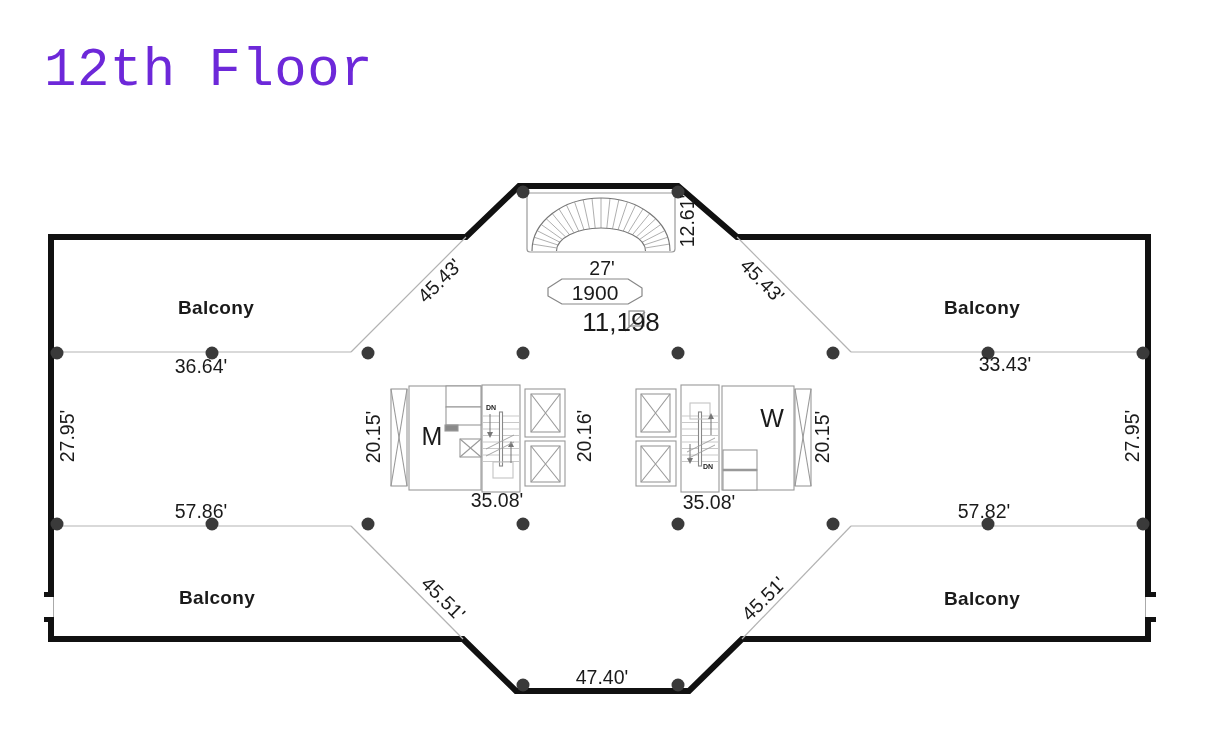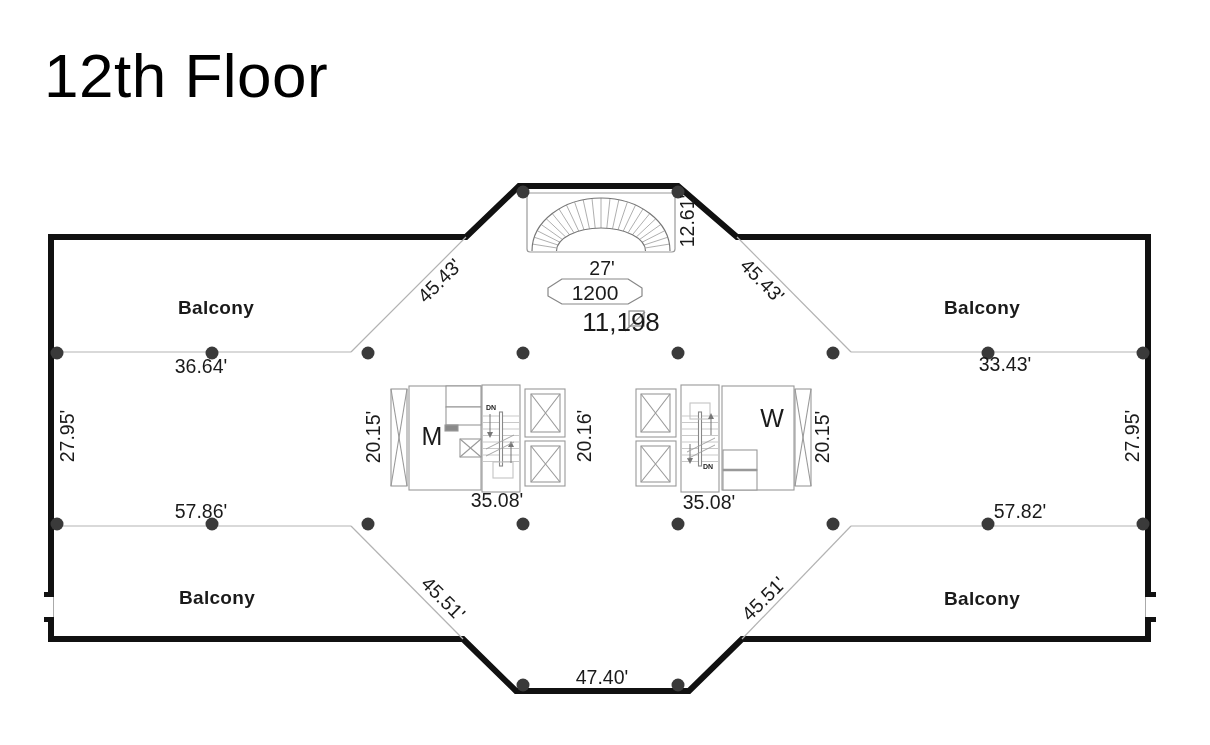--- a/index.html
+++ b/index.html
@@ -5,22 +5,22 @@
   html,body{margin:0;padding:0;background:#fff;}
   #stage{position:relative;width:1210px;height:745px;background:#fff;overflow:hidden;
          font-family:"Liberation Sans", sans-serif;color:#1a1a1a;}
   #plan-svg{position:absolute;left:0;top:0;}
   .lbl{position:absolute;transform:translate(-50%,-50%);white-space:nowrap;
        font-size:19.5px;color:#1a1a1a;line-height:1;}
   .lbl.v{transform:translate(-50%,-50%) rotate(-90deg);}
   .lbl.d45{transform:translate(-50%,-50%) rotate(45deg);}
   .lbl.dm45{transform:translate(-50%,-50%) rotate(-45deg);}
   .balcony{font-weight:700;font-size:19px;letter-spacing:.3px;margin-top:16px;}
-  .title{position:absolute;left:44px;top:40px;font-size:62px;font-weight:300;
-         color:#000000;letter-spacing:.5px;}
+  .title{position:absolute;left:44px;top:40px;font-size:54px;font-weight:300;
+         color:#6d28d9;letter-spacing:.5px;font-family:Liberation Mono, monospace;}
   .room-num{font-size:21px;}
   .area{font-size:26px;margin-left:34px;}
   .mw{font-size:25px;}
   .dn{font-size:7px;font-weight:700;letter-spacing:0;}
 </style>
 </head>
 <body>
 
 <div id="stage">
 
@@ -202,39 +202,39 @@
   </svg>
 
   <div class="lbl balcony" style="left:216px;top:291px;">Balcony</div>
   <div class="lbl balcony" style="left:982px;top:291px;">Balcony</div>
   <div class="lbl balcony" style="left:217px;top:581px;">Balcony</div>
   <div class="lbl balcony" style="left:982px;top:582px;">Balcony</div>
 
   <div class="lbl" style="left:201px;top:367px;">36.64'</div>
   <div class="lbl" style="left:201px;top:512px;">57.86'</div>
   <div class="lbl" style="left:1005px;top:365px;">33.43'</div>
-  <div class="lbl" style="left:1020px;top:512px;">57.82'</div>
+  <div class="lbl" style="left:984px;top:512px;">57.82'</div>
   <div class="lbl" style="left:602px;top:678px;">47.40'</div>
   <div class="lbl" style="left:602px;top:269px;">27'</div>
   <div class="lbl" style="left:497px;top:501px;">35.08'</div>
   <div class="lbl" style="left:709px;top:503px;">35.08'</div>
 
   <div class="lbl v" style="left:68px;top:436px;">27.95'</div>
   <div class="lbl v" style="left:1133px;top:436px;">27.95'</div>
   <div class="lbl v" style="left:688px;top:221px;">12.61'</div>
   <div class="lbl v" style="left:374px;top:437px;">20.15'</div>
   <div class="lbl v" style="left:585px;top:436px;">20.16'</div>
   <div class="lbl v" style="left:823px;top:437px;">20.15'</div>
 
   <div class="lbl dm45" style="left:440px;top:281px;">45.43'</div>
   <div class="lbl d45" style="left:762px;top:281px;">45.43'</div>
   <div class="lbl d45" style="left:443px;top:599px;">45.51'</div>
   <div class="lbl dm45" style="left:764px;top:599px;">45.51'</div>
 
-  <div class="lbl room-num" style="left:595px;top:292px;">1200</div>
+  <div class="lbl room-num" style="left:595px;top:292px;">1900</div>
   <div class="lbl area" style="left:587px;top:322px;">11,198</div>
 
   <div class="lbl mw" style="left:432px;top:436px;">M</div>
   <div class="lbl mw" style="left:772px;top:418px;">W</div>
   <div class="lbl dn" style="left:491px;top:407px;">DN</div>
   <div class="lbl dn" style="left:708px;top:466px;">DN</div>
 
 </div>
 
 </body></html>

